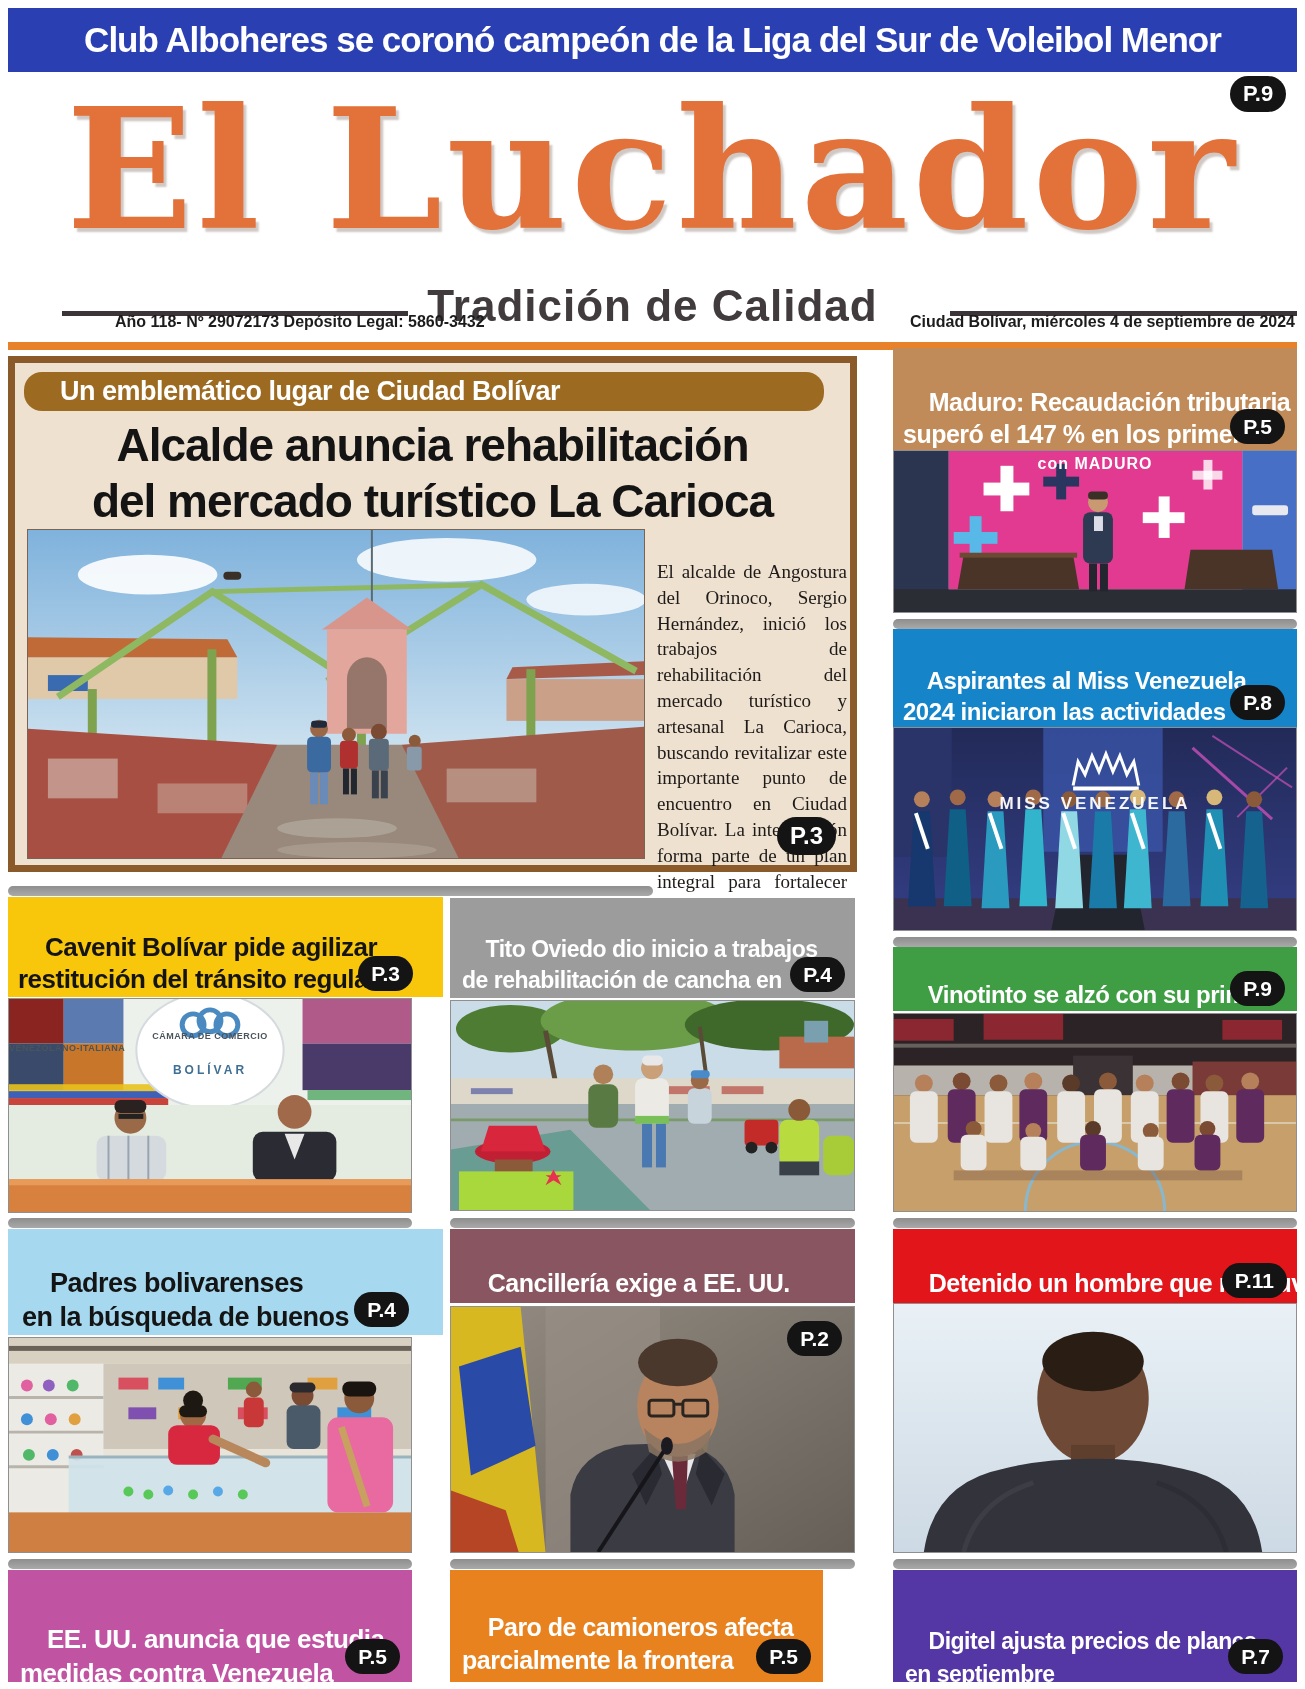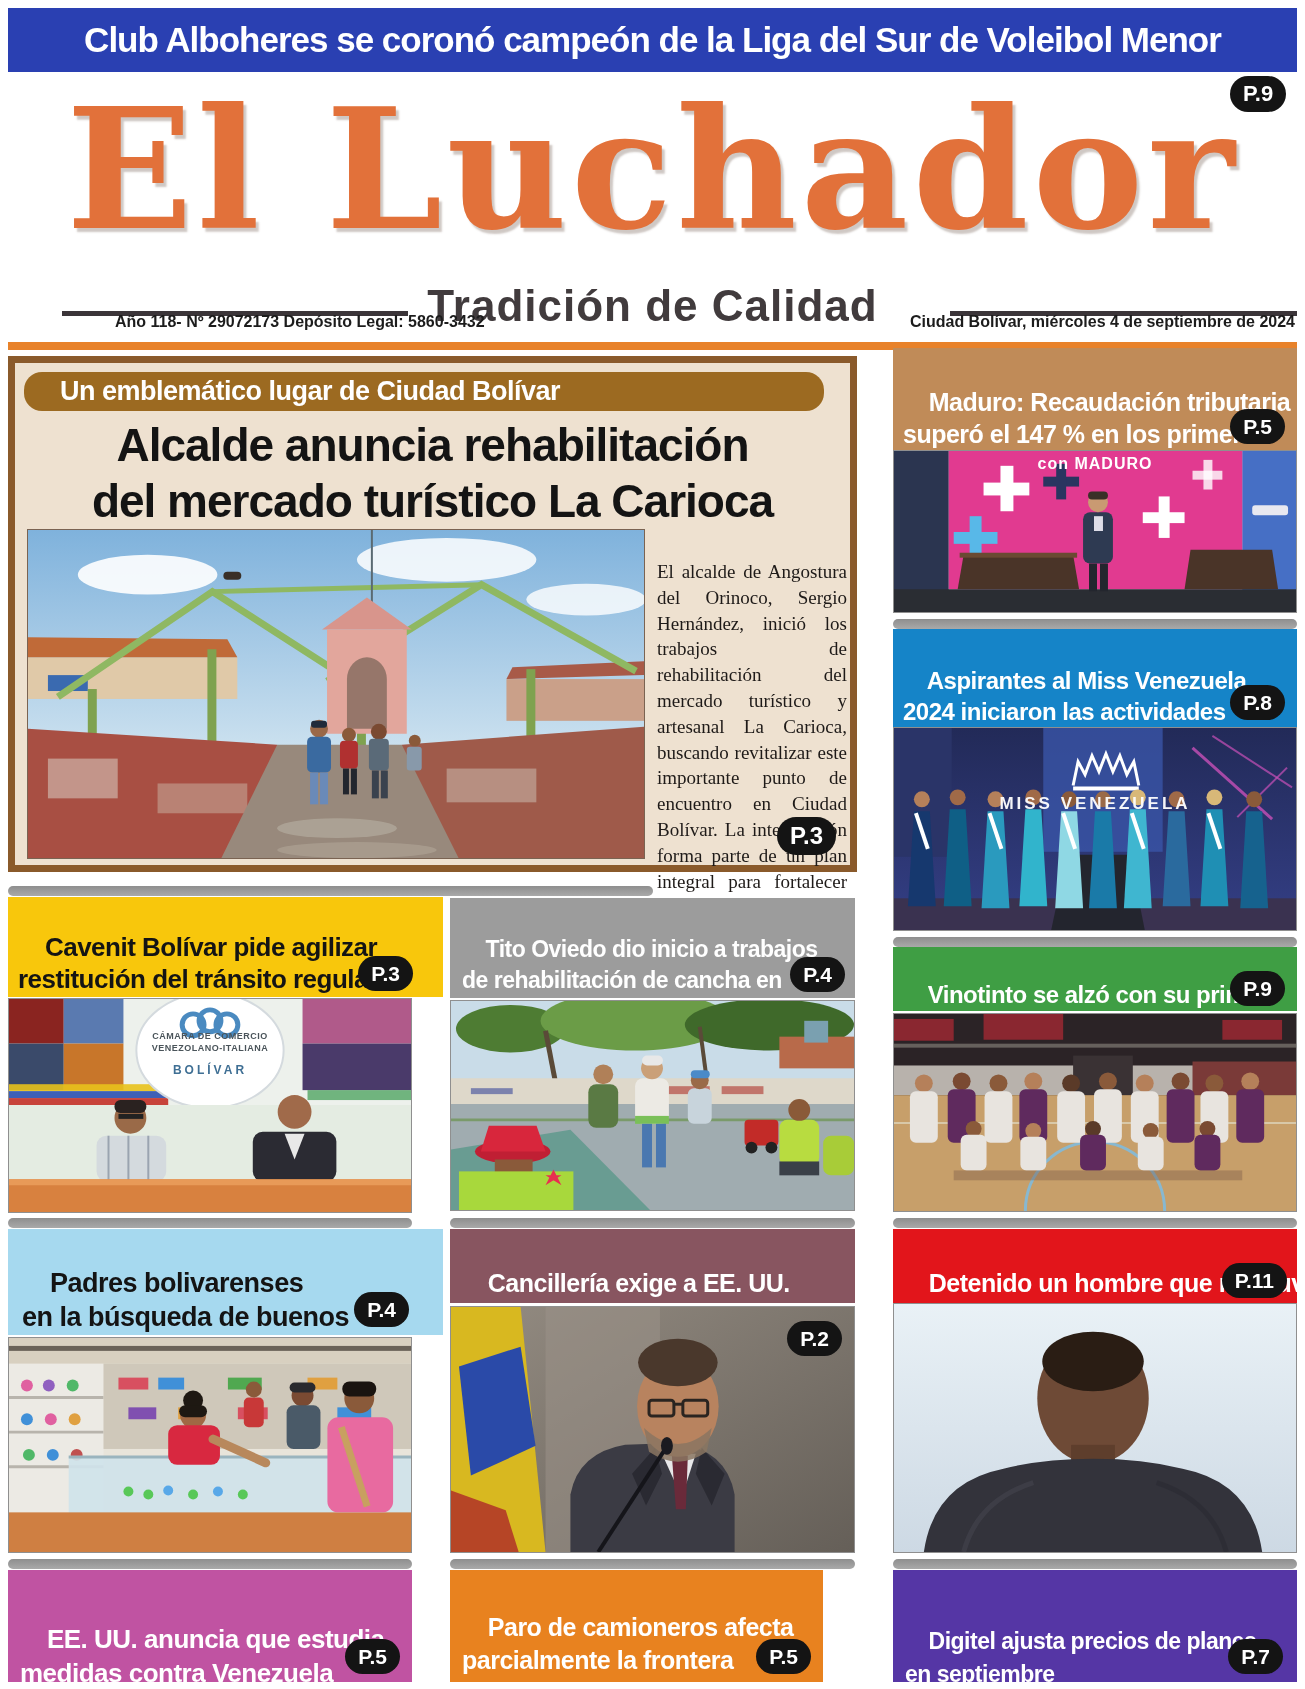--- a/index.html
+++ b/index.html
@@ -159,21 +159,21 @@
       <circle cx="122" cy="120" r="16" fill="#9a6a48"></circle>
       <rect x="106" y="102" width="32" height="13" rx="6" fill="#2a2220"></rect>
       <rect x="110" y="116" width="25" height="5" fill="#222222"></rect>
       <rect x="245" y="134" width="84" height="50" rx="10" fill="#2b2b33"></rect>
       <polygon points="277,136 297,136 287,162" fill="#e8e8e8"></polygon>
       <circle cx="287" cy="114" r="17" fill="#a06a4a"></circle>
       <rect x="0" y="182" width="404" height="34" fill="#d8813f"></rect>
       <rect x="0" y="182" width="404" height="6" fill="#e89a58"></rect>
     </svg>
     <span class="ph-txt" style="left:0;top:32px;width:100%;text-align:center;color:#4a545a;font-size:9px;letter-spacing:0.5px;">CÁMARA DE COMERCIO</span>
-    <span class="ph-txt" style="left:0;top:44px;width:100%;text-align:center;color:#4a545a;font-size:9px;letter-spacing:0.5px;">VENEZOLANO-ITALIANA</span>
+    <span class="ph-txt" style="left:0;top:44px;width:100%;text-align:left;color:#4a545a;font-size:9px;letter-spacing:0.5px;">VENEZOLANO-ITALIANA</span>
     <span class="ph-txt" style="left:0;top:64px;width:100%;text-align:center;color:#3f6f94;font-size:12px;letter-spacing:3px;">BOLÍVAR</span>
   </div>
 
   <div class="divider" style="left:8px;top:1218px;width:404px;"></div>
 
   <div class="abs hd hd-dark box-head" style="left:8px;top:1229px;width:435px;height:106px;background:#a6d9ef;font-size:27px;line-height:34px;padding:3px 14px;">
     <span>Padres bolivarenses
 en la búsqueda de buenos
 precios en útiles escolares</span>
     <span class="pbadge" style="right:34px;bottom:8px;">P.4</span>

